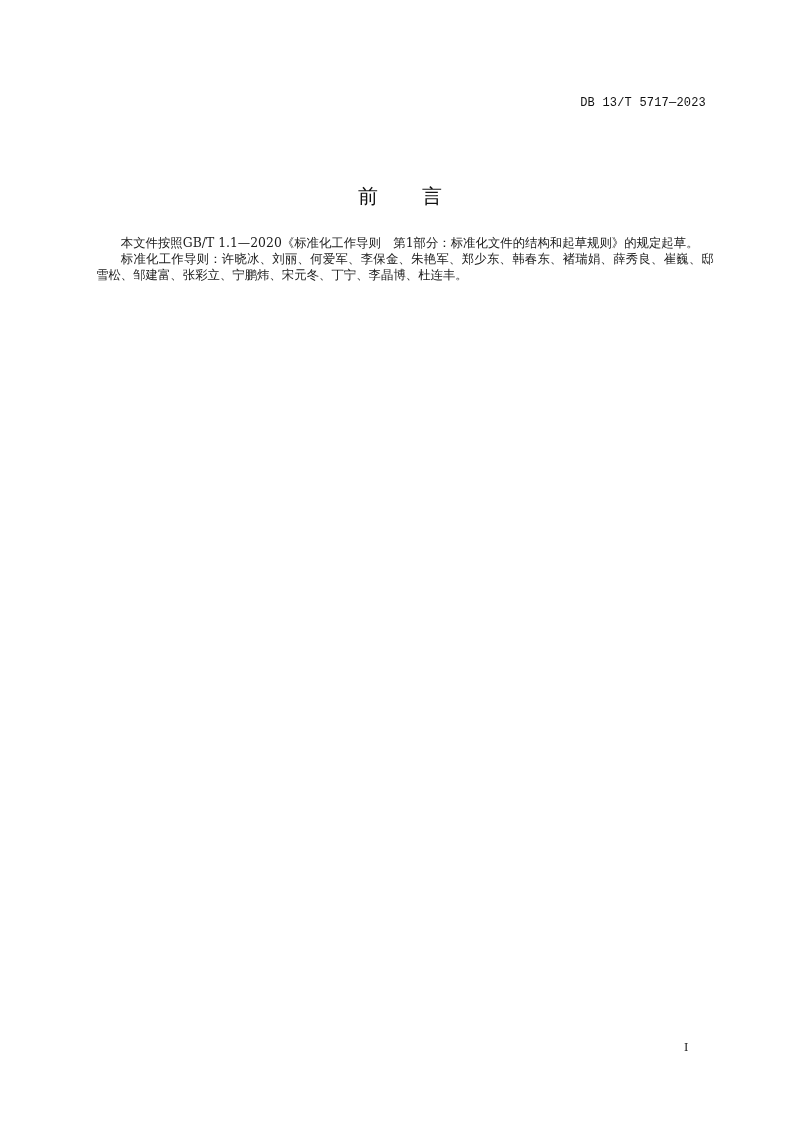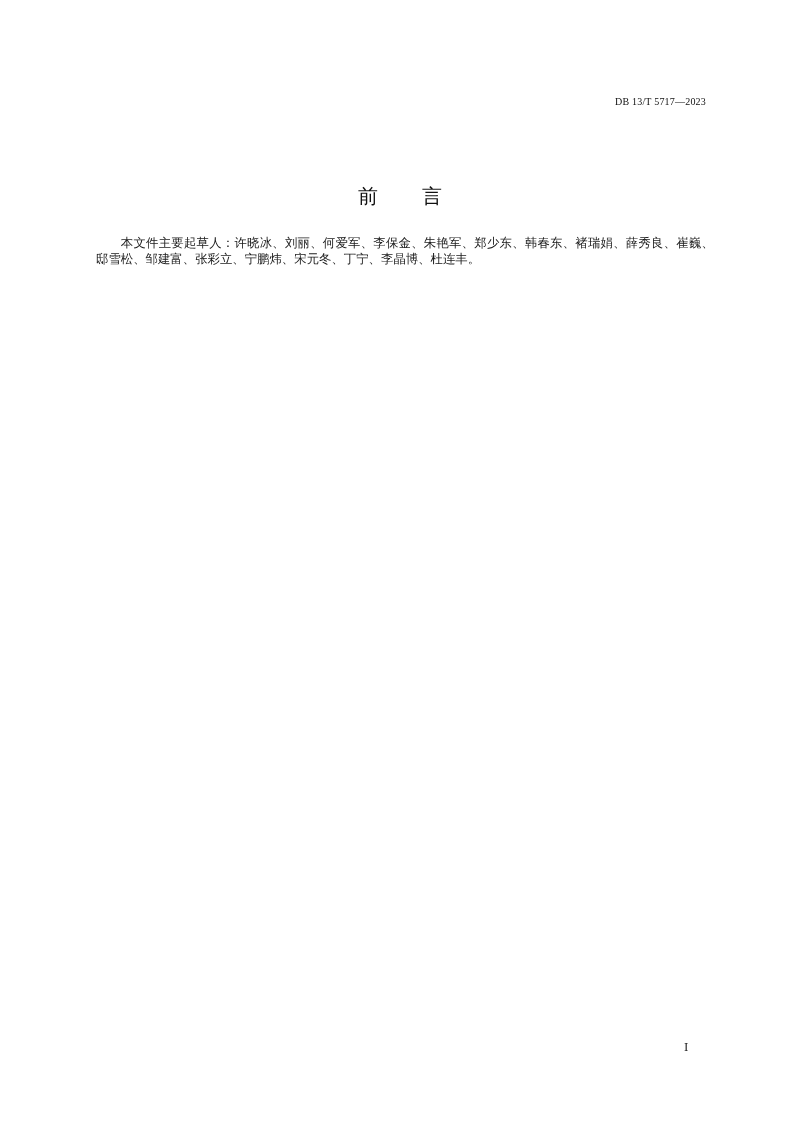--- a/index.html
+++ b/index.html
@@ -1,34 +1,35 @@
 <!DOCTYPE html>
 <html><head>
 <meta charset="utf-8">
 <style>
   html, body { margin: 0; padding: 0; background: #ffffff; }
   body { width: 800px; height: 1132px; position: relative; overflow: hidden;
          font-family: "DejaVu Serif", "Liberation Serif", serif; color: #1a1a1a; }
-  .doc-code { position: absolute; top: 96px; right: 94px; font-family: Liberation Serif, serif;
-              font-size: 10px; letter-spacing: 0.2px; color: #111; }
+  .doc-code { position: absolute; top: 96px; right: 94px; font-family: Liberation Mono, monospace;
+              font-size: 12px; letter-spacing: 0.2px; color: #111; }
   .title { position: absolute; top: 183px; left: 0; width: 800px; text-align: center;
            font-family: "DejaVu Sans", "Liberation Sans", sans-serif; font-size: 20px; color: #111; }
   .title span { display: inline-block; }
   .title .gap { width: 44px; }
   .body { position: absolute; top: 235px; left: 96px; width: 618px; font-size: 12.4px; line-height: 16px; }
   .para { margin: 0; text-indent: 24.8px; text-align: justify; text-align-last: left; }
   .page-num { position: absolute; top: 1041px; left: 684px; font-family: "DejaVu Serif", "Liberation Serif", serif;
               font-size: 11px; color: #111; }
 </style>
 </head>
 <body>
 
 <div class="doc-code">DB 13/T 5717—2023</div>
 
 <div class="title">
   <span>前</span><span class="gap"></span><span>言</span>
 </div>
 
 <div class="body">
-  <p class="para">本文件主要起草人：许晓冰、刘丽、何爱军、李保金、朱艳军、郑少东、韩春东、褚瑞娟、薛秀良、崔巍、邸雪松、邹建富、张彩立、宁鹏炜、宋元冬、丁宁、李晶博、杜连丰。</p>
+  <p class="para">本文件按照GB/T 1.1—2020《标准化工作导则　第1部分：标准化文件的结构和起草规则》的规定起草。</p>
+  <p class="para">标准化工作导则：许晓冰、刘丽、何爱军、李保金、朱艳军、郑少东、韩春东、褚瑞娟、薛秀良、崔巍、邸雪松、邹建富、张彩立、宁鹏炜、宋元冬、丁宁、李晶博、杜连丰。</p>
 </div>
 
 <div class="page-num">I</div>
 
 </body></html>

